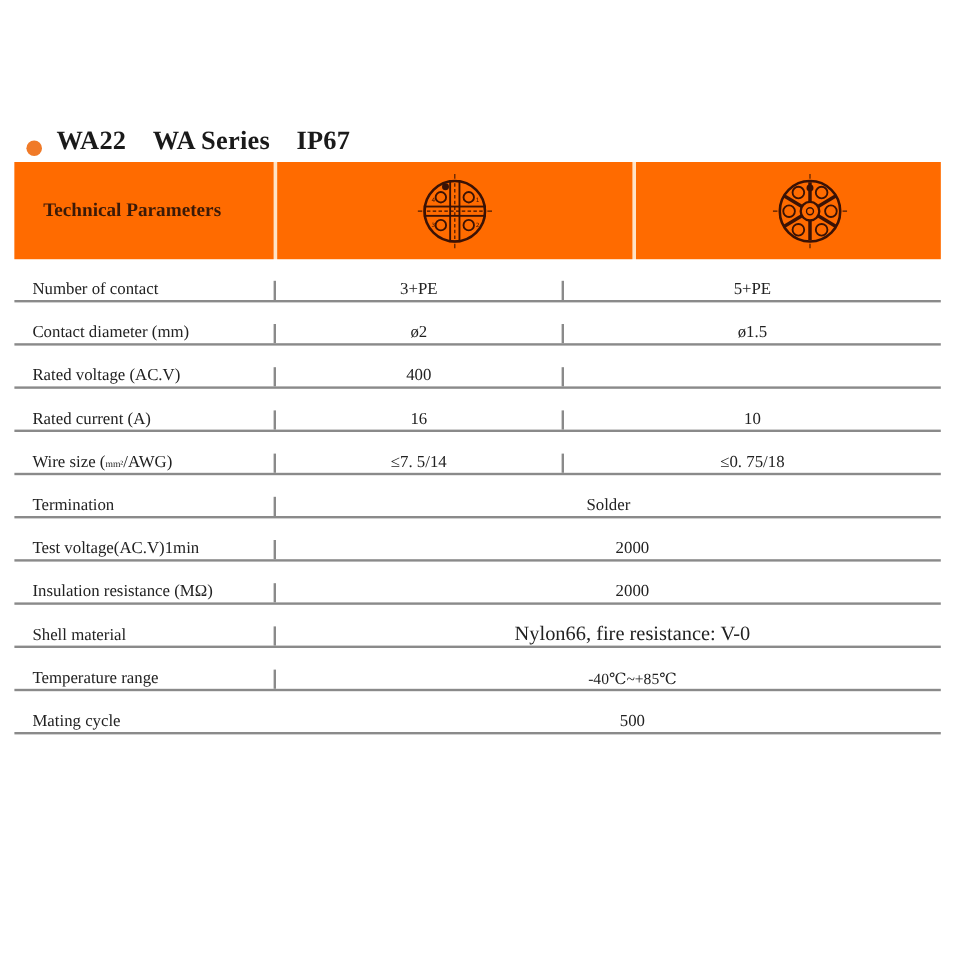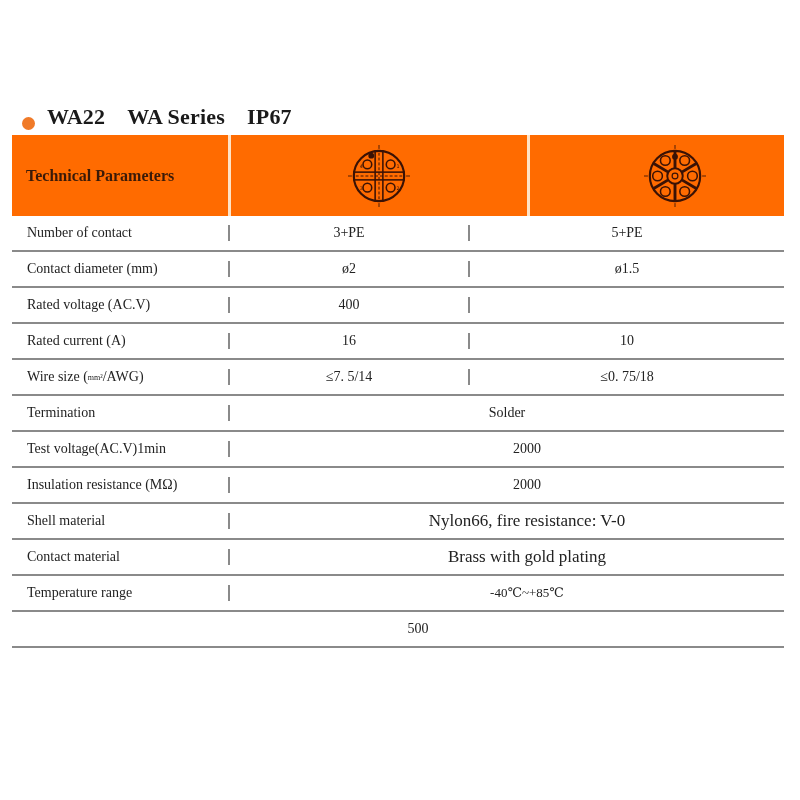--- a/index.html
+++ b/index.html
@@ -52,21 +52,21 @@
     }
     .header-cell {
       background: #ff6b00;
       height: 81px;
       display: flex;
       align-items: center;
       box-sizing: border-box;
     }
     .header-cell.param {
       width: 216px;
-      padding-left: 14px;
+      padding-left: 24px;
       margin-right: 3px;
     }
     .header-cell.col1 {
       width: 296px;
       justify-content: center;
       margin-right: 3px;
     }
     .header-cell.col2 {
       width: 254px;
       justify-content: flex-start;
@@ -81,21 +81,21 @@
     .connector-icon {
       width: 62px;
       height: 62px;
       display: block;
     }
     .row {
       display: flex;
       height: 36px;
       border-bottom: 2px solid #8a8a8a;
       box-sizing: border-box;
-      align-items: center;
+      align-items: flex-end;
     }
     .row:first-of-type {
       border-top: 0;
     }
     .cell {
       display: flex;
       align-items: center;
       font-size: 14px;
       color: #222;
       box-sizing: border-box;
@@ -243,27 +243,24 @@
   <div class="row">
     <div class="cell param">Insulation resistance (MΩ)</div>
     <div class="cell span">2000</div>
   </div>
 
   <div class="row">
     <div class="cell param">Shell material</div>
     <div class="cell span big">Nylon66, fire resistance: V-0</div>
   </div>
 
-  <div class="row">
-    <div class="cell param">Contact material</div>
-    <div class="cell span big">Brass with gold plating</div>
-  </div>
 
   <div class="row">
     <div class="cell param">Temperature range</div>
     <div class="cell span small">-40℃~+85℃</div>
   </div>
 
   <div class="row last">
+    <div class="cell param">Mating cycle</div>
     <div class="cell span">500</div>
   </div>
 
 </div>
 
 </body></html>

